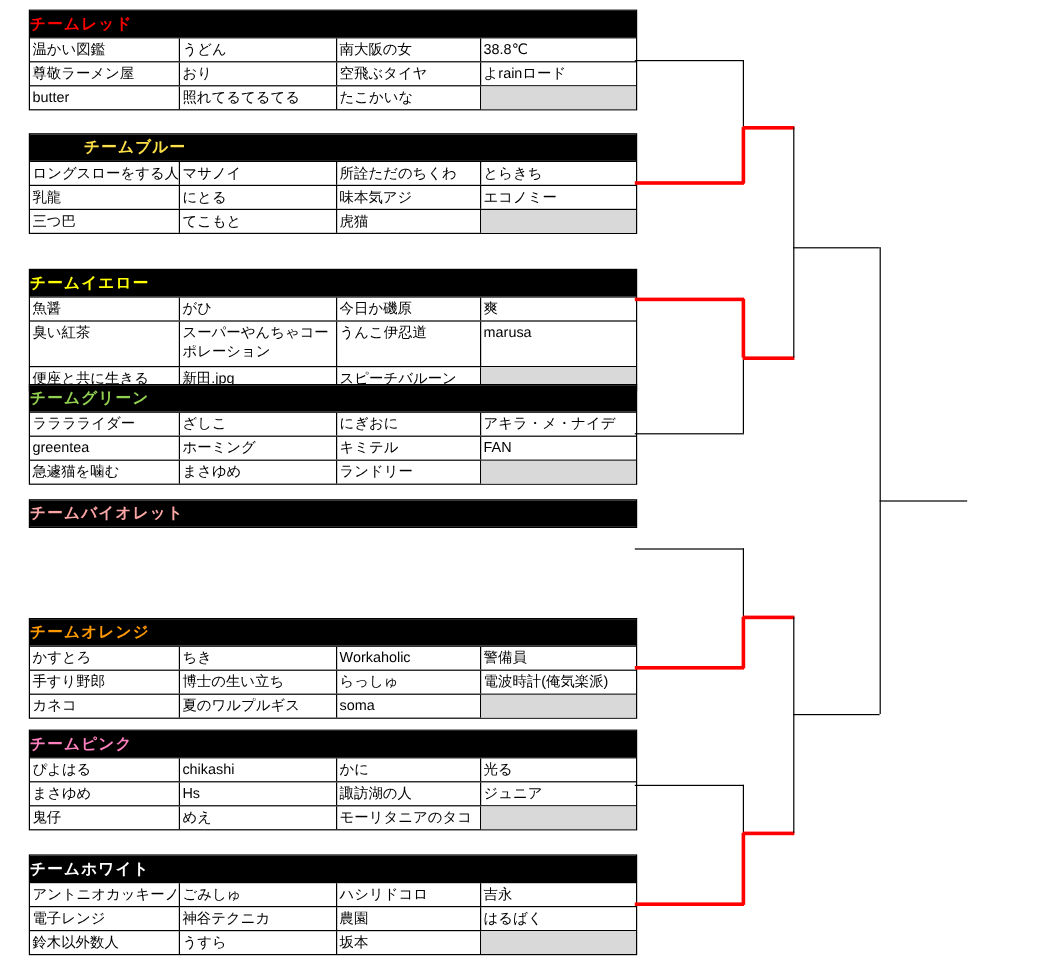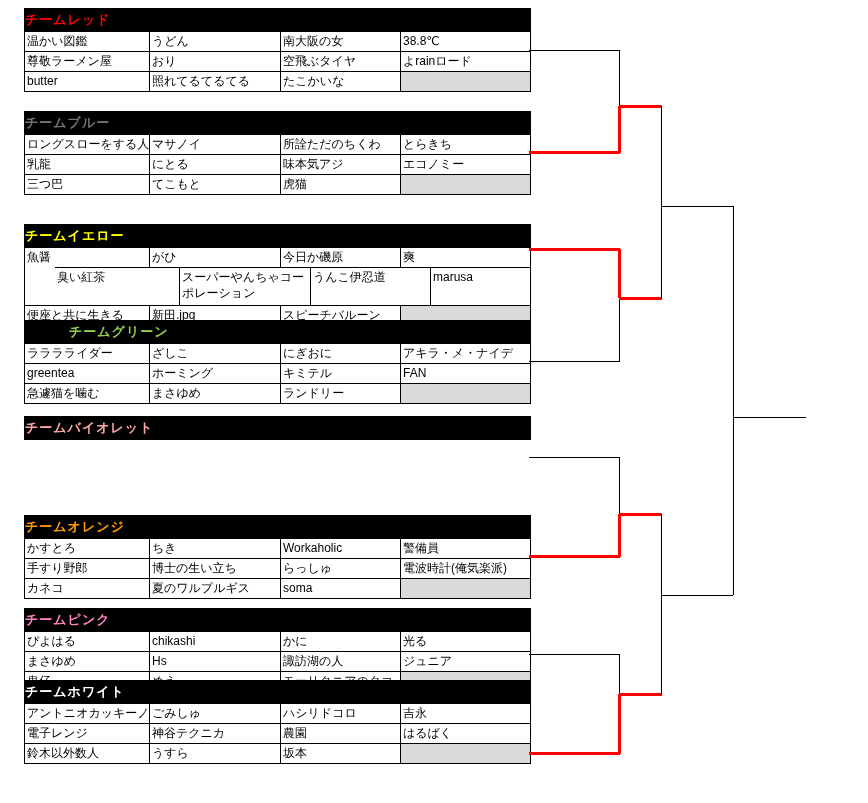--- a/index.html
+++ b/index.html
@@ -11,21 +11,21 @@
                  font-size:13px; line-height:22px; letter-spacing:1px; }
   .team-row { display:flex; height:19px; border-top:1px solid #000; }
   .cell { box-sizing:border-box; border-right:1px solid #000; padding:1px 0 0 2px;
           font-size:12px; line-height:16px; overflow:hidden; white-space:nowrap; color:#000; }
   .cell:last-child { border-right:none; }
   .col-0 { width:125px; }
   .col-1 { width:131px; }
   .col-2 { width:120px; }
   .col-3 { flex:1; }
   .empty { background:#d9d9d9; }
-  .team-body[data-tall-row="1"] .row-1 { height:37px;margin-left:30px; }
+  .team-body[data-tall-row="1"] .row-1 { height:37px; }
   .team-body[data-tall-row="1"] .row-1 .cell { white-space:normal; word-break:break-all; }
 
   #bracket { position:absolute; left:0; top:0; width:868px; height:803px; pointer-events:none; }
   .seg { position:absolute; }
 </style>
 </head>
 <body>
 
 <div id="stage">
 
@@ -50,21 +50,21 @@
           <div class="cell col-0">butter</div>
           <div class="cell col-1">照れてるてるてる</div>
           <div class="cell col-2">たこかいな</div>
           <div class="cell col-3 empty"></div>
         </div>
       </div>
   </div>
 
   <div class="team-table" style="top:111px">
     <div class="team-header">
-      <span style="color: #737373;">チームブルー</span>
+      <span style="color: #fde047; margin-left: 45px;">チームブルー</span>
     </div>
     <div class="team-body">
         <div class="team-row row-0">
           <div class="cell col-0">ロングスローをする人</div>
           <div class="cell col-1">マサノイ</div>
           <div class="cell col-2">所詮ただのちくわ</div>
           <div class="cell col-3">とらきち</div>
         </div>
         <div class="team-row row-1">
           <div class="cell col-0">乳龍</div>
@@ -102,21 +102,21 @@
           <div class="cell col-0">便座と共に生きる</div>
           <div class="cell col-1">新田.jpg</div>
           <div class="cell col-2">スピーチバルーン</div>
           <div class="cell col-3 empty"></div>
         </div>
       </div>
   </div>
 
   <div class="team-table" style="top:320px">
     <div class="team-header">
-      <span style="color: rgb(146, 208, 80); margin-left: 44px;">チームグリーン</span>
+      <span style="color: rgb(146, 208, 80);">チームグリーン</span>
     </div>
     <div class="team-body">
         <div class="team-row row-0">
           <div class="cell col-0">ラララライダー</div>
           <div class="cell col-1">ざしこ</div>
           <div class="cell col-2">にぎおに</div>
           <div class="cell col-3">アキラ・メ・ナイデ</div>
         </div>
         <div class="team-row row-1">
           <div class="cell col-0">greentea</div>
@@ -184,21 +184,21 @@
         </div>
         <div class="team-row row-2">
           <div class="cell col-0">鬼仔</div>
           <div class="cell col-1">めえ</div>
           <div class="cell col-2">モーリタニアのタコ</div>
           <div class="cell col-3 empty"></div>
         </div>
       </div>
   </div>
 
-  <div class="team-table" style="top:680px">
+  <div class="team-table" style="top:712px">
     <div class="team-header">
       <span style="color: rgb(255, 255, 255);">チームホワイト</span>
     </div>
     <div class="team-body">
         <div class="team-row row-0">
           <div class="cell col-0">アントニオカッキーノ</div>
           <div class="cell col-1">ごみしゅ</div>
           <div class="cell col-2">ハシリドコロ</div>
           <div class="cell col-3">吉永</div>
         </div>

